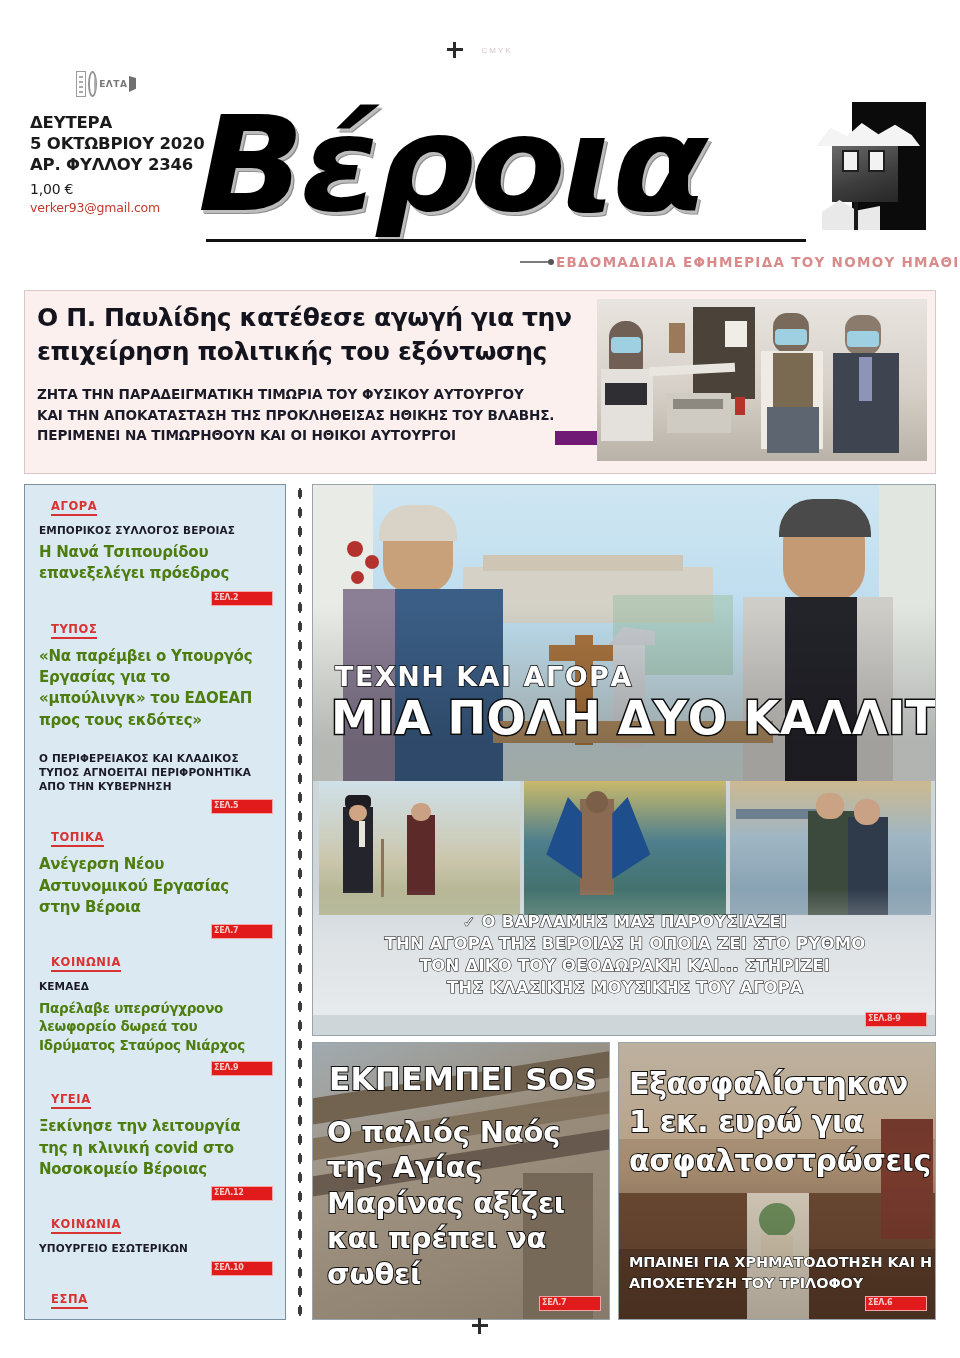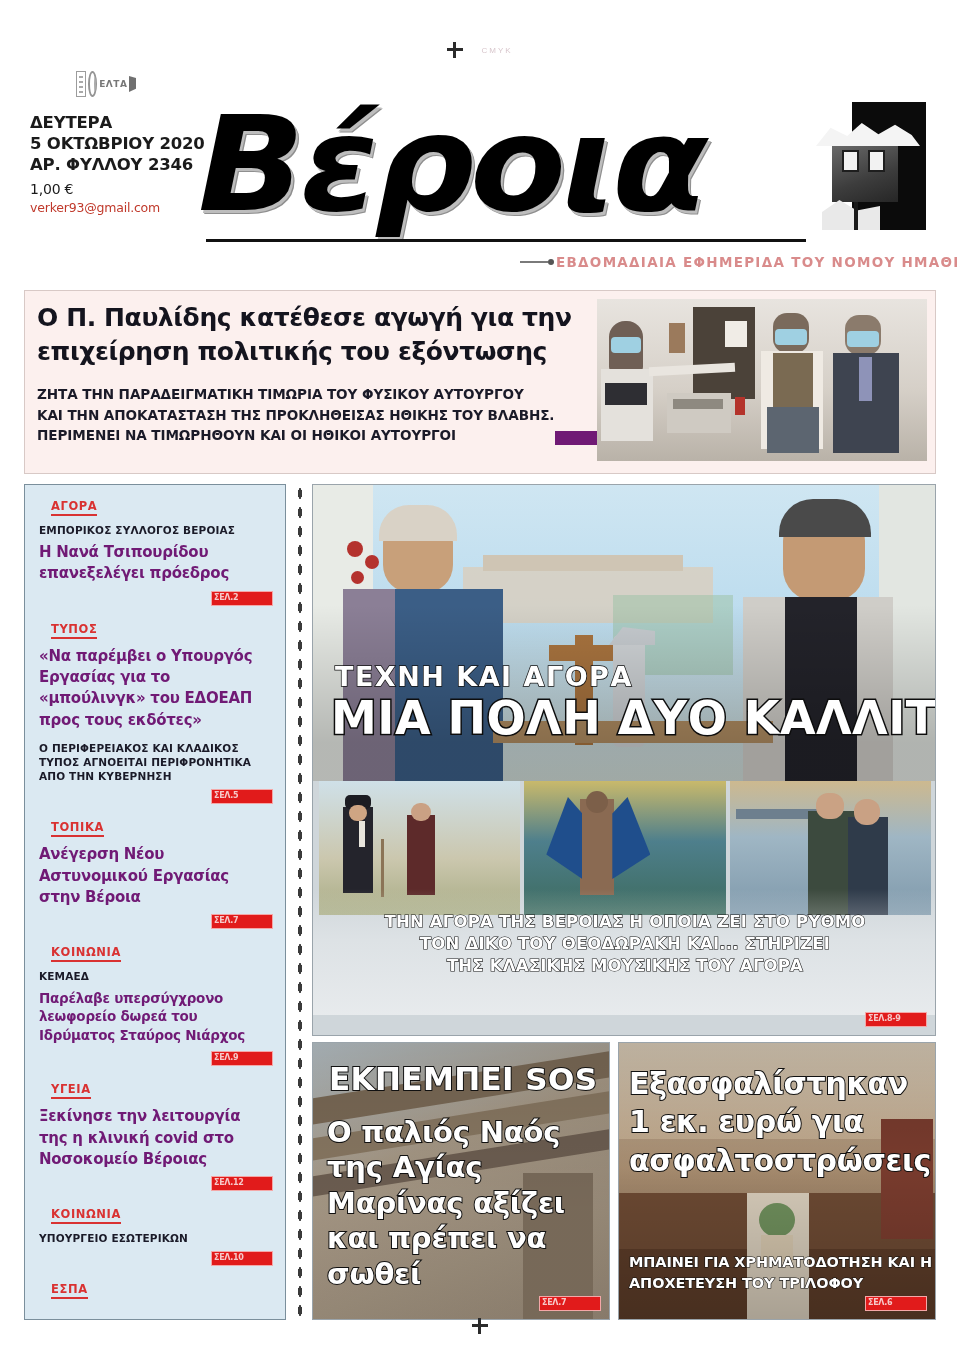--- a/index.html
+++ b/index.html
@@ -172,21 +172,21 @@
   .cat {
     display: inline-block; font-size: 11.5px; font-weight: bold; color: #d93232;
     letter-spacing: .6px; border-bottom: 2px solid #d93232; padding-bottom: 1px;
     margin: 0 0 7px 12px;
   }
   .kicker {
     font-size: 10.5px; font-weight: bold; color: #1a1a28;
     letter-spacing: .15px; line-height: 1.35; margin-bottom: 5px;
   }
   .sb-head {
-    font-size: 15px; font-weight: bold; color: #701a75; line-height: 1.42;
+    font-size: 15px; font-weight: bold; color: #4d7c0f; line-height: 1.42;
     letter-spacing: -.25px;
   }
   .sb-head.small { font-size: 13.5px; line-height: 1.4; }
   .pagebadge {
     width: 62px; height: 15px; background: #e11b1b; border: 1px solid #f4a7a7;
     margin: 6px 0 12px auto; position: relative; overflow: hidden;
   }
   .pagebadge span {
     position: absolute; left: 2px; top: 1px; font-size: 8px; font-weight: bold;
     color: #f6c9c9; letter-spacing: -.3px; white-space: nowrap; text-align: center;
@@ -379,21 +379,21 @@
     <div class="kicker">ΕΜΠΟΡΙΚΟΣ ΣΥΛΛΟΓΟΣ ΒΕΡΟΙΑΣ</div>
     <div class="sb-head">Η Νανά Τσιπουρίδου επανεξελέγει πρόεδρος</div>
     <div class="pagebadge">
         <span>ΣΕΛ.2</span>
       </div>
   </div>
 
   <div>
     <div class="cat">ΤΥΠΟΣ</div>
     <div class="sb-head">«Να παρέμβει ο Υπουργός Εργασίας για το «μπούλινγκ» του ΕΔΟΕΑΠ προς τους εκδότες»</div>
-    <div class="kicker" style="margin-top:10px;">Ο ΠΕΡΙΦΕΡΕΙΑΚΟΣ ΚΑΙ ΚΛΑΔΙΚΟΣ ΤΥΠΟΣ ΑΓΝΟΕΙΤΑΙ ΠΕΡΙΦΡΟΝΗΤΙΚΑ ΑΠΟ ΤΗΝ ΚΥΒΕΡΝΗΣΗ</div>
+    <div class="kicker" style="margin-top:20px;">Ο ΠΕΡΙΦΕΡΕΙΑΚΟΣ ΚΑΙ ΚΛΑΔΙΚΟΣ ΤΥΠΟΣ ΑΓΝΟΕΙΤΑΙ ΠΕΡΙΦΡΟΝΗΤΙΚΑ ΑΠΟ ΤΗΝ ΚΥΒΕΡΝΗΣΗ</div>
     <div class="pagebadge">
         <span>ΣΕΛ.5</span>
       </div>
   </div>
 
   <div>
     <div class="cat">ΤΟΠΙΚΑ</div>
     <div class="sb-head">Ανέγερση Νέου Αστυνομικού Εργασίας στην Βέροια</div>
     <div class="pagebadge">
         <span>ΣΕΛ.7</span>
@@ -489,20 +489,21 @@
       <span class="ph" style="left:78px;top:30px;width:48px;height:104px;background:#3c4a3e;"></span>
       <span class="ph" style="left:86px;top:12px;width:28px;height:26px;border-radius:12px;background:#caa284;"></span>
       <span class="ph" style="left:118px;top:36px;width:40px;height:98px;background:#2f3b4a;"></span>
       <span class="ph" style="left:124px;top:18px;width:26px;height:26px;border-radius:12px;background:#c9a184;"></span>
     </div>
   </div>
 
   <div class="ph" style="left:0;top:404px;width:624px;height:126px;background:linear-gradient(180deg,rgba(255,255,255,0) 0%,rgba(240,242,244,.42) 40%,rgba(246,247,248,.62) 100%);z-index:5;"></div>
 
   <div class="feat-caption">
+    <div><span class="caption-check">✓</span><span>Ο ΒΑΡΛΑΜΗΣ ΜΑΣ ΠΑΡΟΥΣΙΑΖΕΙ</span></div>
     <div>ΤΗΝ ΑΓΟΡΑ ΤΗΣ ΒΕΡΟΙΑΣ Η ΟΠΟΙΑ ΖΕΙ ΣΤΟ ΡΥΘΜΟ</div>
     <div>ΤΟΝ ΔΙΚΟ ΤΟΥ ΘΕΟΔΩΡΑΚΗ ΚΑΙ... ΣΤΗΡΙΖΕΙ</div>
     <div>ΤΗΣ ΚΛΑΣΙΚΗΣ ΜΟΥΣΙΚΗΣ ΤΟΥ ΑΓΟΡΑ</div>
   </div>
 
   <div class="badge-abs">
     <span>ΣΕΛ.8-9</span>
   </div>
 </div>
 

